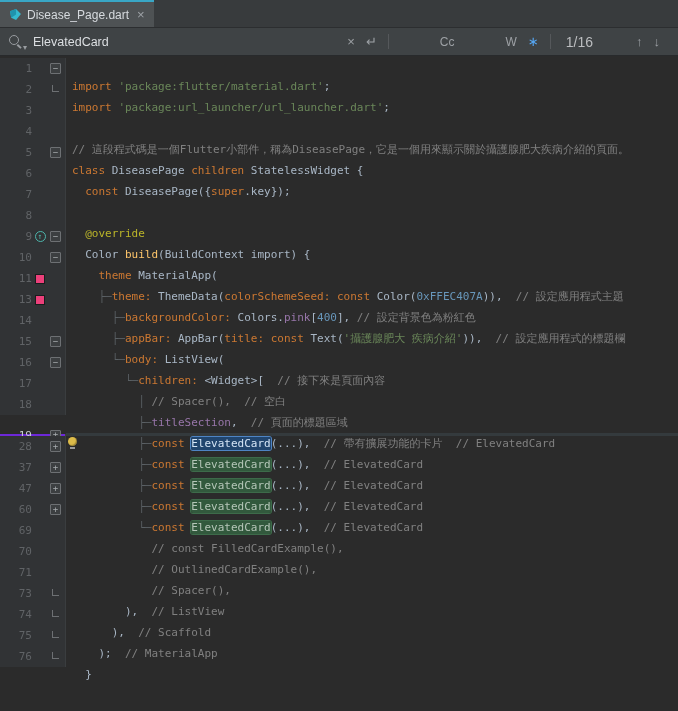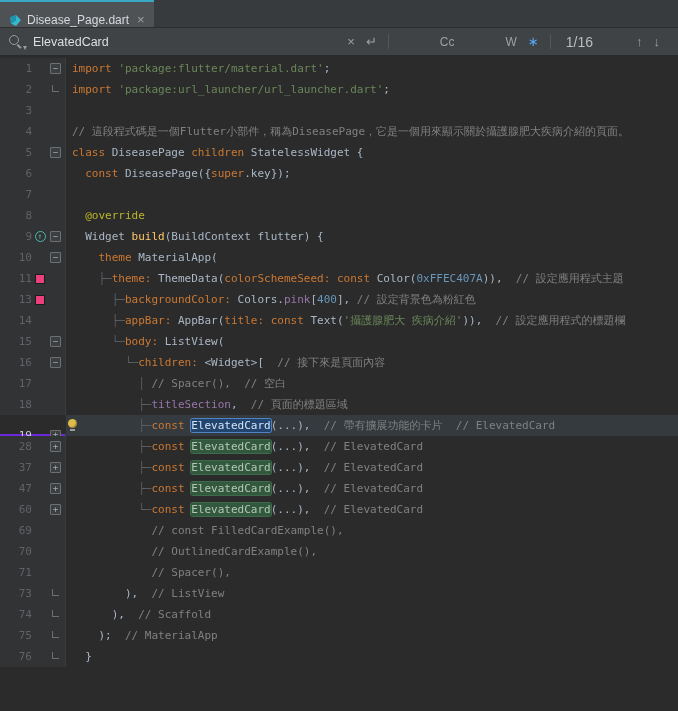--- a/index.html
+++ b/index.html
@@ -1,21 +1,21 @@
 <!DOCTYPE html>
 <html><head>
 <meta charset="utf-8">
 <style>
   html,body{margin:0;padding:0;background:#2b2b2b;}
   body{width:678px;height:711px;overflow:hidden;}
   .app{width:678px;height:711px;display:flex;flex-direction:column;font-family:"Liberation Sans",sans-serif;}
 
   
   .tab-bar{height:28px;flex:none;background:#383b3d;display:flex;align-items:stretch;border-bottom:1px solid #2c2e30;box-sizing:border-box;}
-  .tab{display:flex;align-items:flex-end;gap:5px;padding:0 9px;background:#4e5254;border-top:2px solid #39a7c6;box-sizing:border-box;cursor:default;}
+  .tab{display:flex;align-items:center;gap:5px;padding:0 9px;background:#4e5254;border-top:2px solid #39a7c6;box-sizing:border-box;cursor:default;}
   .tab-label{font-size:12px;color:#d6dade;}
   .tab-close{color:#9da2a6;font-size:13px;margin-left:3px;}
 
   
   .search-bar{height:28px;flex:none;background:#3f4345;border-bottom:1px solid #282a2c;box-sizing:border-box;display:flex;align-items:center;padding:0 8px;}
   .mag-wrap{position:relative;width:19px;height:16px;flex:none;}
   .mag{position:absolute;left:1px;top:1px;width:8px;height:8px;border:1.5px solid #989ca0;border-radius:50%;}
   .mag::after{content:'';position:absolute;left:7.5px;top:8px;width:4.5px;height:1.5px;background:#989ca0;transform:rotate(43deg);transform-origin:0 0;}
   .mag-caret{position:absolute;right:0;bottom:-2px;color:#989ca0;font-size:8px;}
   .mag-caret::before{content:'▾';}
@@ -37,21 +37,21 @@
   .cell-swatch{flex:none;width:16px;display:flex;justify-content:center;align-items:center;}
   .cell-fold{flex:none;width:15px;display:flex;justify-content:center;align-items:center;}
   .swatch{width:8px;height:8px;outline:1px solid rgba(0,0,0,.45);display:inline-block;}
   .ovr{width:9px;height:9px;border:1px solid #4db6ac;border-radius:50%;color:#4db6ac;font-size:8px;line-height:8px;display:flex;align-items:center;justify-content:center;}
   .ovr::before{content:'↑';}
   .fold{display:inline-flex;align-items:center;justify-content:center;}
   .fold-open,.fold-closed{width:9px;height:9px;border:1px solid #6d7073;border-radius:1px;color:#a7abae;font-size:9px;line-height:1;background:#3c3f41;}
   .fold-open::before{content:'−';margin-top:-1px;}
   .fold-closed::before{content:'+';margin-top:-1px;}
   .fold-end{width:6px;height:6px;border-left:1px solid #6d7073;border-bottom:1px solid #6d7073;margin-top:-3px;}
-  .code{position:relative;flex:1;white-space:pre;padding-left:6px;color:#a9b7c6;}
+  .code{position:relative;flex:1;white-space:pre;padding-left:6px;color:#a9b7c6;margin-top:18px;}
   .line.current .gutter{background:#6d28d9;margin-top:19px;}
   .line.current .code{background:#343a3d;}
   .line.current .ln{color:#c8cdd1;}
 
   .seg-t{color:#a9b7c6;}
   .seg-kw{color:#cc7832;}
   .seg-str{color:#6a8759;}
   .seg-cmt{color:#808080;}
   .seg-ann{color:#bbb529;}
   .seg-fn{color:#ffc66b;text-align:center;}
@@ -178,21 +178,21 @@
         <div class="line">
           <div class="gutter">
             <span class="ln">9</span>
             <span class="cell-swatch">
               <span class="ovr"></span>
             </span>
             <span class="cell-fold">
               <span class="fold fold-open"></span>
             </span>
           </div>
-          <div class="code"><span class="seg-t">  Widget </span><span class="seg-fn">build</span><span class="seg-t">(BuildContext flutter) {</span></div>
+          <div class="code"><span class="seg-t">  Color </span><span class="seg-fn">build</span><span class="seg-t">(BuildContext import) {</span></div>
         </div>
         <div class="line">
           <div class="gutter">
             <span class="ln">10</span>
             <span class="cell-swatch"></span>
             <span class="cell-fold">
               <span class="fold fold-open"></span>
             </span>
           </div>
           <div class="code"><span class="seg-t">    </span><span class="seg-kw">theme</span><span class="seg-t"> MaterialApp(</span></div>

